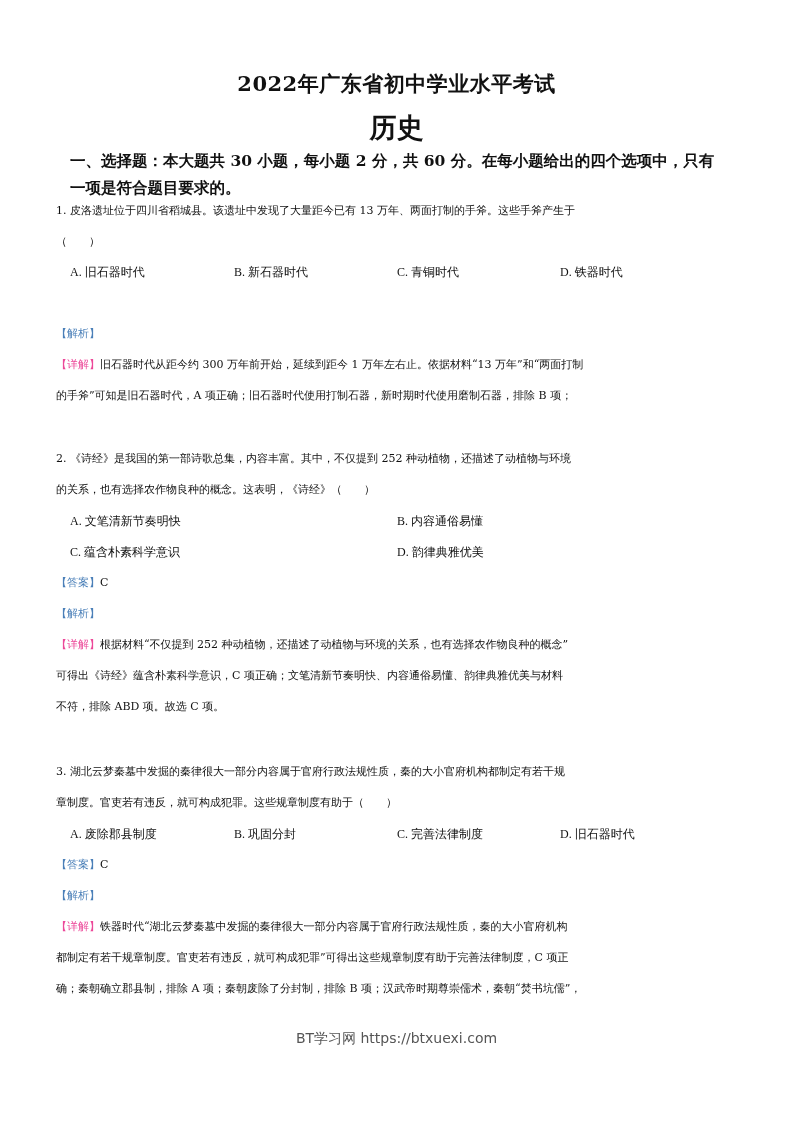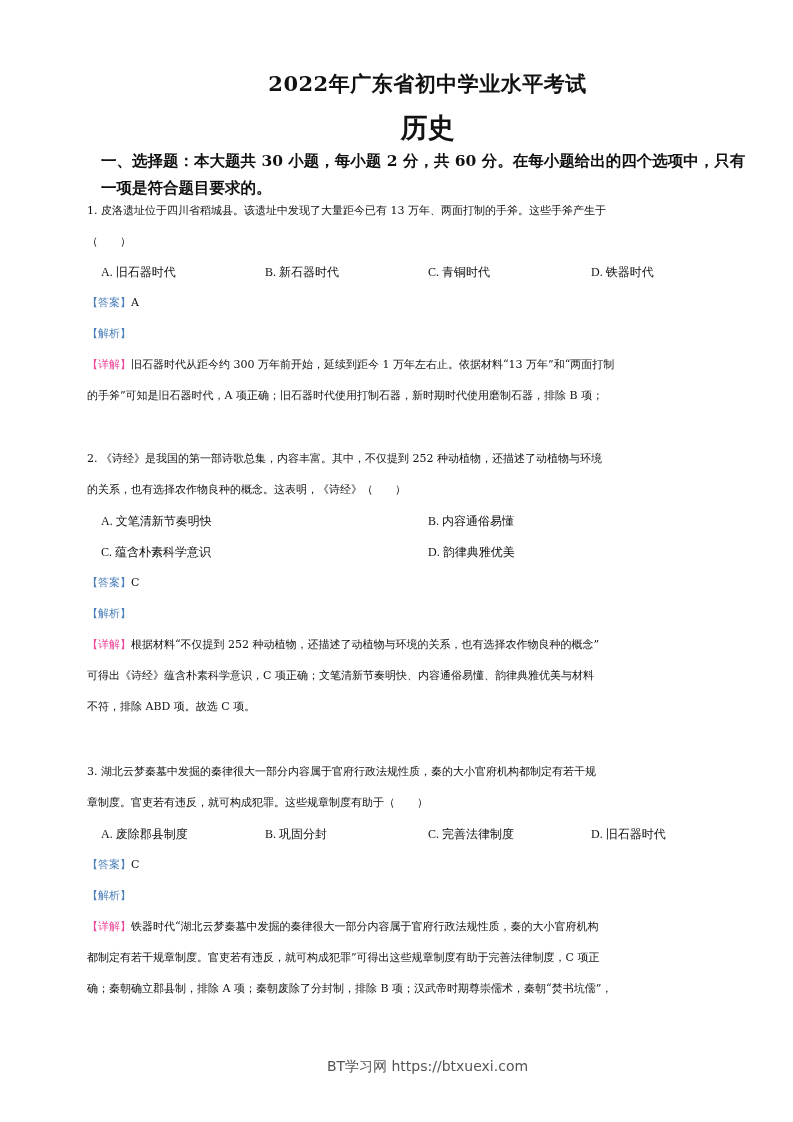--- a/index.html
+++ b/index.html
@@ -13,21 +13,20 @@
       position: relative;
       overflow: hidden;
       font-family: "DejaVu Serif", "Liberation Serif", serif;
       color: #111111;
     }
     .page {
       position: absolute;
       left: 0; top: 0;
       width: 642px;
       height: 1122px;
-      margin-left: 31px;
     }
     .title {
       position: absolute;
       left: 0; width: 793px;
       top: 70px;
       text-align: center;
       font-size: 21px;
       font-weight: bold;
       letter-spacing: 0.5px;
     }
@@ -66,21 +65,21 @@
     .label-blue {
       color: #4a7fb8;
     }
     .label-black {
       color: #ec4899;
     }
     .footer {
       position: absolute;
       left: 0;
       width: 793px;
-      top: 1058px;
+      top: 1030px;
       text-align: center;
       font-family: "DejaVu Sans", "Liberation Sans", sans-serif;
       font-size: 14px;
       color: #555555;
     }
   </style>
 </head>
 <body>
 
 <div class="page">
@@ -94,23 +93,20 @@
   </div>
 
   <div class="line" style="top:202px;">1. 皮洛遗址位于四川省稻城县。该遗址中发现了大量距今已有 13 万年、两面打制的手斧。这些手斧产生于</div>
   <div class="line" style="top:233px;">（　　）</div>
 
   <div class="opt" style="left:70px; top:263px;">A. 旧石器时代</div>
   <div class="opt" style="left:234px; top:263px;">B. 新石器时代</div>
   <div class="opt" style="left:397px; top:263px;">C. 青铜时代</div>
   <div class="opt" style="left:560px; top:263px;">D. 铁器时代</div>
 
-  <div class="line" style="top:294px;">
-    <span class="label-blue">【答案】</span><span>A</span>
-  </div>
   <div class="line" style="top:325px;">
     <span class="label-blue">【解析】</span>
   </div>
   <div class="line" style="top:356px;">
     <span class="label-black">【详解】</span><span>旧石器时代从距今约 300 万年前开始，延续到距今 1 万年左右止。依据材料“13 万年”和“两面打制</span>
   </div>
   <div class="line" style="top:387px;">的手斧”可知是旧石器时代，A 项正确；旧石器时代使用打制石器，新时期时代使用磨制石器，排除 B 项；</div>
 
   <div class="line" style="top:450px;">2. 《诗经》是我国的第一部诗歌总集，内容丰富。其中，不仅提到 252 种动植物，还描述了动植物与环境</div>
   <div class="line" style="top:481px;">的关系，也有选择农作物良种的概念。这表明，《诗经》（　　）</div>

